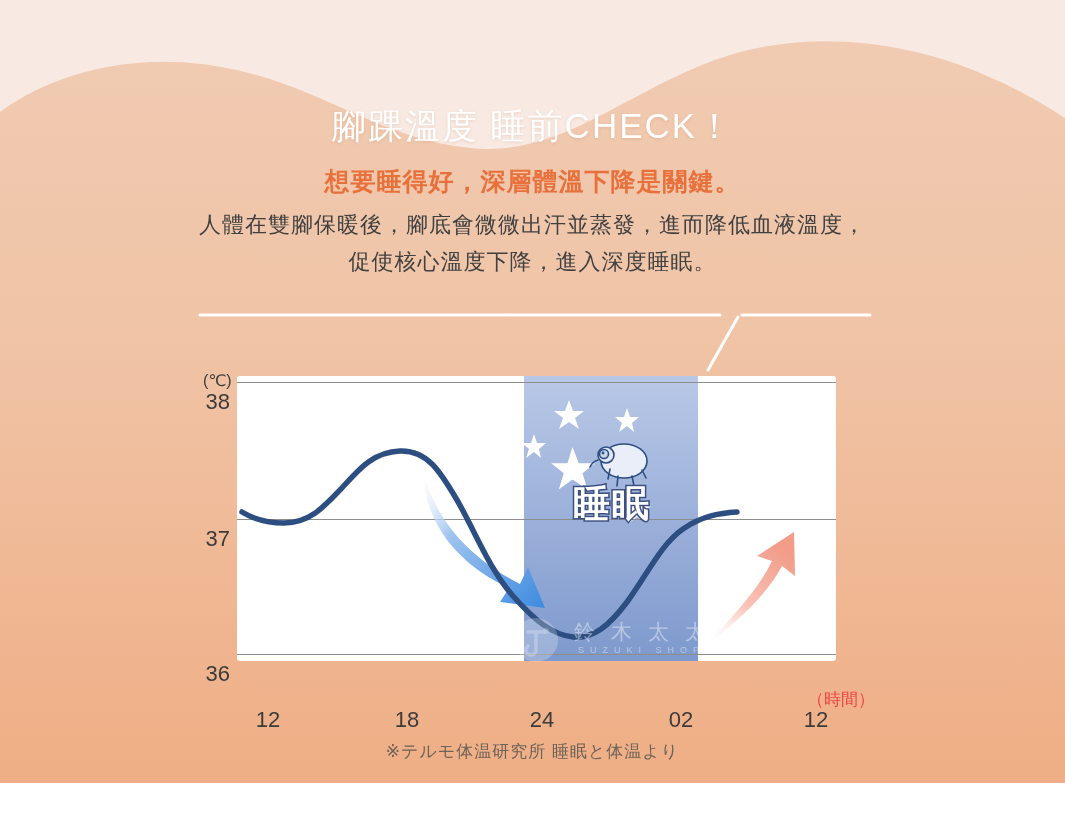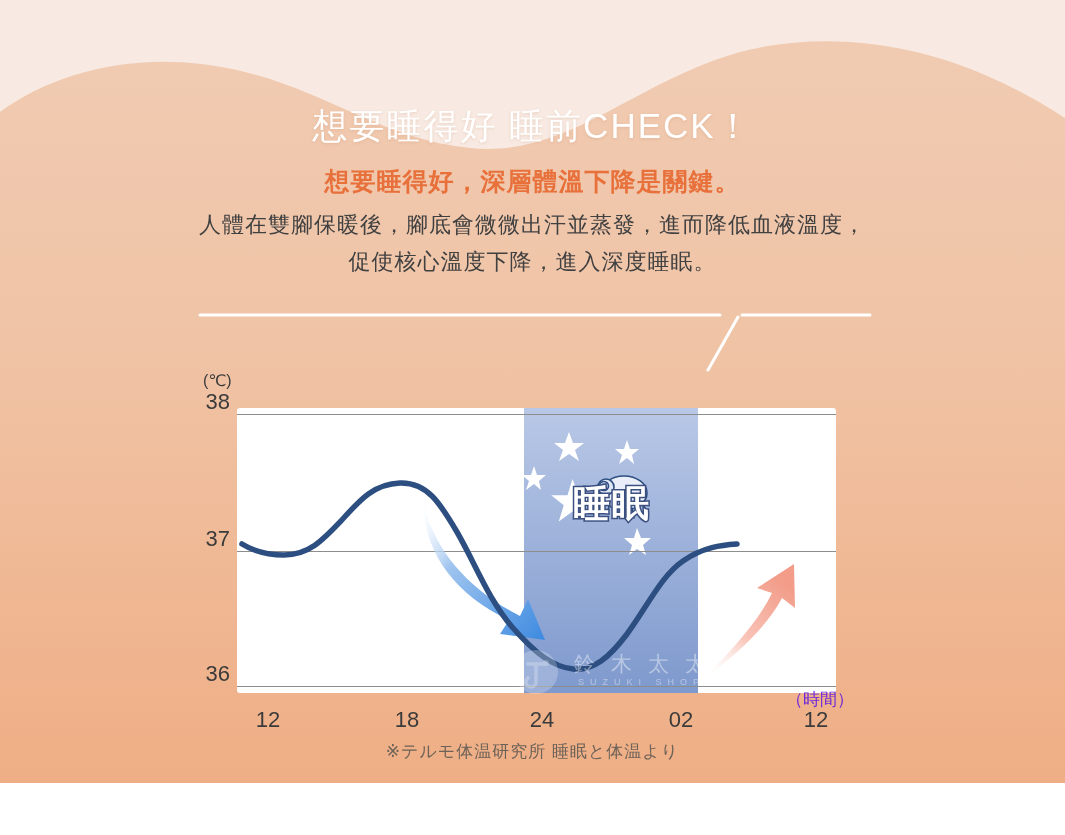--- a/index.html
+++ b/index.html
@@ -30,36 +30,36 @@
     position:absolute;left:0;width:1065px;text-align:center;
     font-size:22px;line-height:32px;color:#404040;letter-spacing:1px;
   }
   .para.l1{top:209px;}
   .para.l2{top:246px;}
 
   
   .divider{position:absolute;left:190px;top:295px;width:690px;height:80px;}
 
   
-  .chart{position:absolute;left:237px;top:408px;width:599px;height:285px;}
+  .chart{position:absolute;left:237px;top:376px;width:599px;height:285px;}
   .plot-bg{position:absolute;left:0;top:0;width:599px;height:285px;background:#ffffff;border-radius:3px;}
   .sleep-band{
     position:absolute;left:287px;top:0;width:174px;height:285px;
     background:linear-gradient(180deg,#b9c8e6 0%,#7e99cd 100%);
   }
   .gridline{position:absolute;left:0;width:599px;height:1px;background:#8d8d8d;}
   .gl-38{top:6px;}
   .gl-37{top:143px;}
   .gl-36{top:278px;}
 
   .ylab{position:absolute;right:0;text-align:right;font-size:22px;color:#3b3b3b;line-height:22px;}
   .yunit{position:absolute;font-size:16px;color:#3b3b3b;}
 
   .xlab{position:absolute;top:709px;font-size:22px;color:#3b3b3b;text-align:center;width:60px;line-height:22px;}
-  .xunit{position:absolute;left:786px;top:688px;width:110px;text-align:left;font-size:17px;color:#6d28d9;}
+  .xunit{position:absolute;left:786px;top:688px;width:110px;text-align:center;font-size:17px;color:#ef4444;}
   .source{position:absolute;left:0;top:740px;width:1065px;text-align:center;font-size:17px;color:#6d6257;letter-spacing:1px;}
 
   .sleep-word{
     position:absolute;left:541px;top:484px;
     font-size:37px;font-weight:bold;color:#ffffff;letter-spacing:2px;
     -webkit-text-stroke:3px #3b4f80;
     paint-order:stroke fill;
     line-height:40px;
     padding-left:32px;
   }
@@ -88,21 +88,21 @@
       <linearGradient id="peachGrad" x1="0" y1="0" x2="0" y2="1">
         <stop offset="0%" stop-color="#f0cbb2"></stop>
         <stop offset="42%" stop-color="#f0c3a5"></stop>
         <stop offset="100%" stop-color="#efae85"></stop>
       </linearGradient>
     </defs>
     <path d="M0,112 C60,68 150,48 245,72 C330,93 385,140 470,148 C560,157 620,95 715,60 C800,29 900,38 985,75 C1020,90 1045,105 1065,118 L1065,783 L0,783 Z" fill="url(#peachGrad)"></path>
   </svg>
   <div class="bg-bottom-white"></div>
 
-  <div class="title">想要睡得好 睡前CHECK！</div>
+  <div class="title">腳踝溫度 睡前CHECK！</div>
   <div class="subtitle">想要睡得好，深層體溫下降是關鍵。</div>
   <div class="para l1">人體在雙腳保暖後，腳底會微微出汗並蒸發，進而降低血液溫度，</div>
   <div class="para l2">促使核心溫度下降，進入深度睡眠。</div>
 
   <svg class="divider" viewBox="0 0 690 80">
     <path d="M10,20 L530,20 M552,20 L680,20 M548,22 L518,75" stroke="#ffffff" stroke-width="3" fill="none" stroke-linecap="round"></path>
   </svg>
 
   <div class="yunit" style="left:203px;top:371px;">(℃)</div>
   <div class="ylab" style="left:196px;top:391px;width:34px;">38</div>

